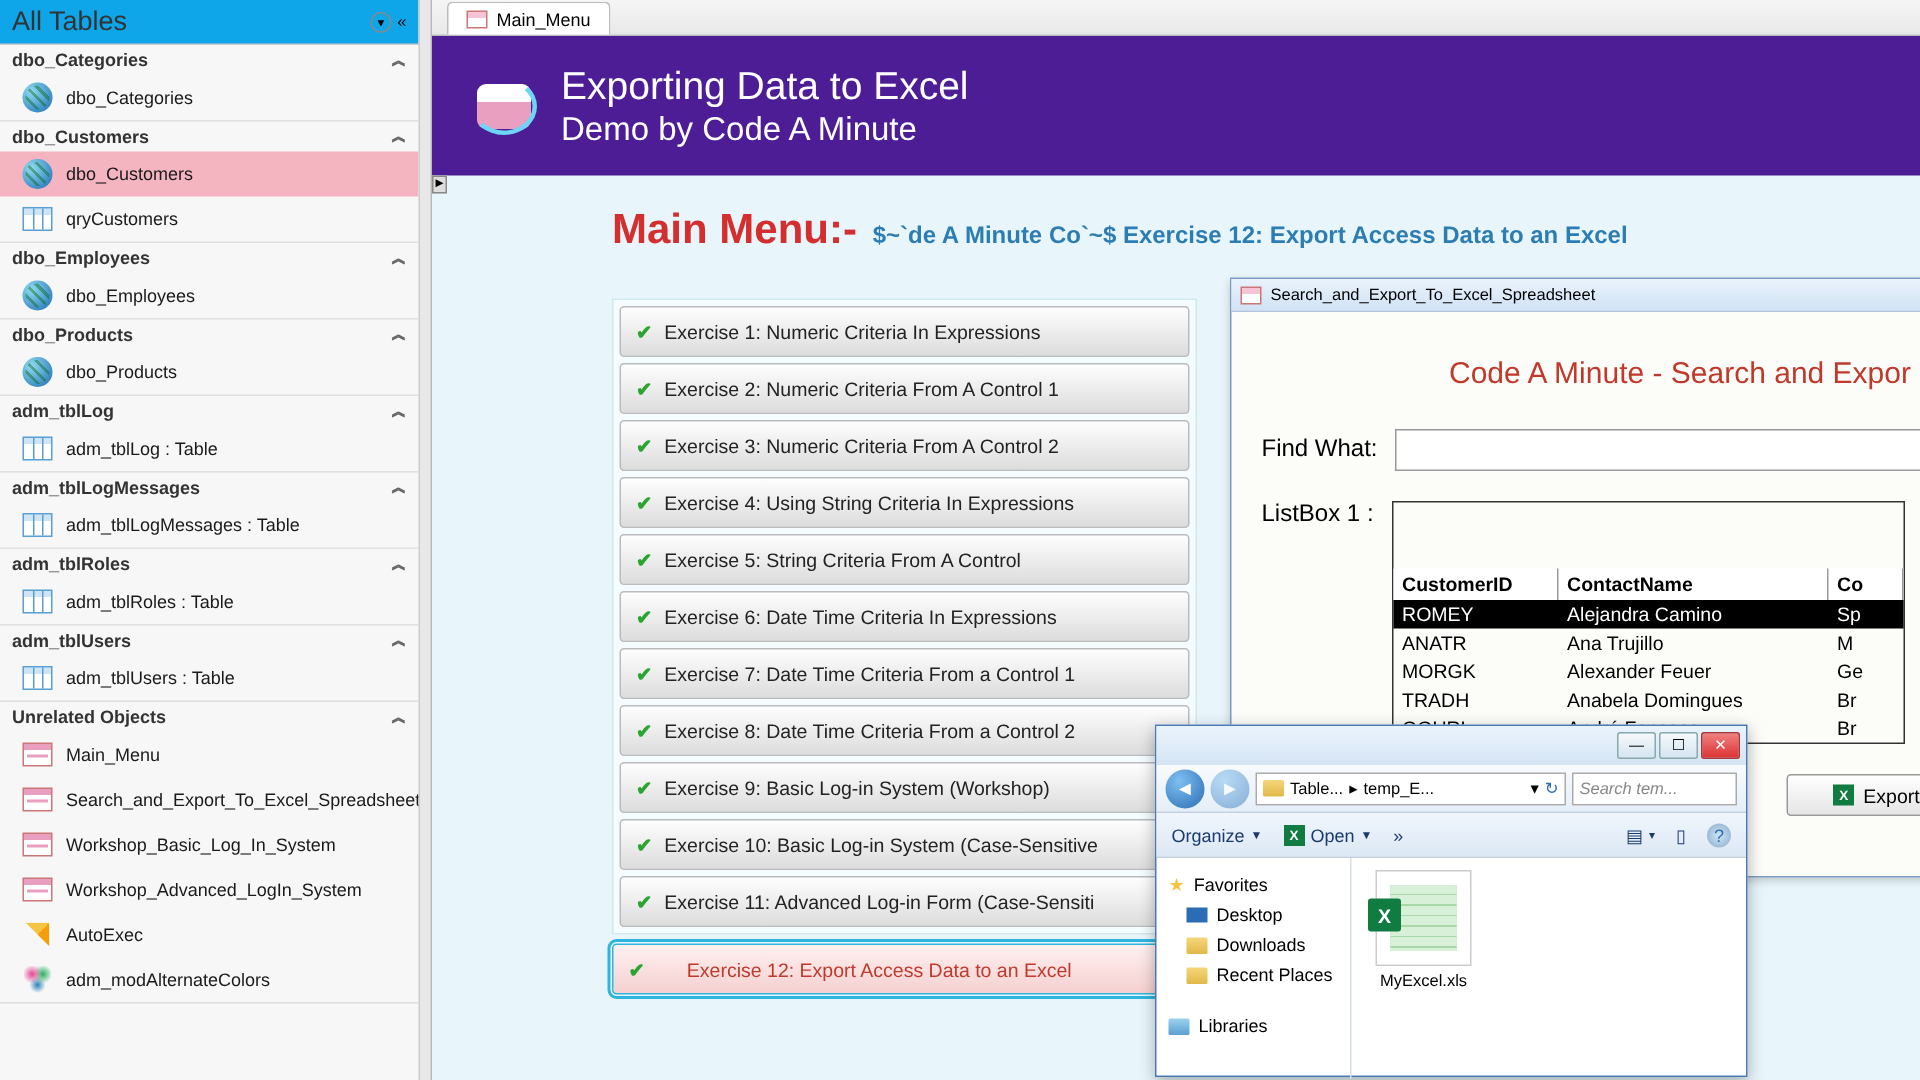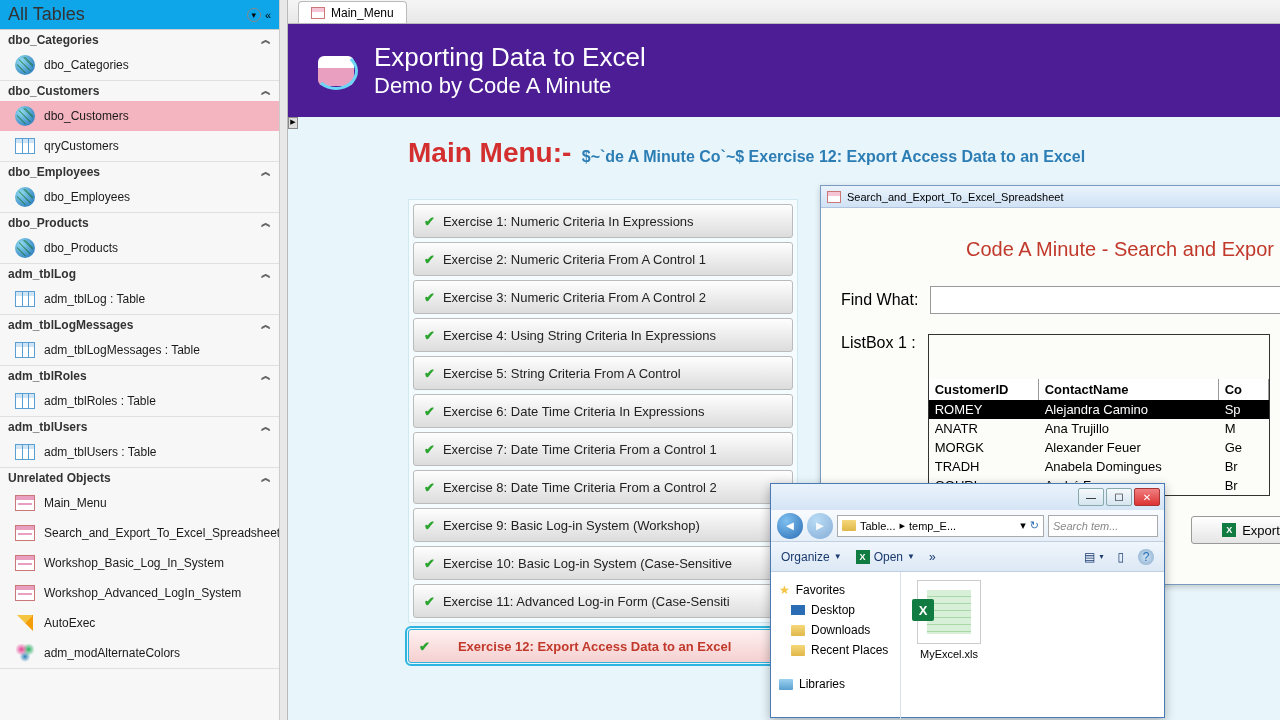--- a/index.html
+++ b/index.html
@@ -51,21 +51,21 @@
 
 .form-body { padding: 20px 30px; position:relative; }
 .page-splitter-handle { position:absolute; left:0; top:0; width:10px; height:12px; background:#ddd; border:1px solid #888; font-size:7px; text-align:center; cursor:pointer; }
 .mainmenu-title { font-size:28px; font-weight:bold; color:#d32f2f; display:inline; }
 .mainmenu-sub { font-size:16px; font-weight:bold; color:#2d7db5; display:inline; margin-left:6px;margin-top:40px; }
 
 .exercise-list { margin-top:30px; width:390px; border:1px solid #d0e8f0; padding:4px; background:#f5fcff; display:flex; flex-direction:column; gap:4px; }
 .ex-btn { height:34px; border:1px solid #bbb; border-radius:3px; background:linear-gradient(#fefefe,#dcdcdc); display:flex; align-items:center; padding:0 10px; gap:8px; cursor:pointer; font-size:13px; color:#222; }
 .ex-btn .check { color:#2ca530; font-weight:bold; }
 .ex-btn.active { background:linear-gradient(#fff0f0,#f5d0d0); }
-.ex-btn.active .lbl { color:#c0392b; font-weight:bold;padding-left:20px; }
+.ex-btn.active .lbl { color:#c0392b; font-weight:normal;padding-left:20px; }
 .ex-btn.active.outline { outline:2px solid #2db5e0; outline-offset:1px; border-color:#2db5e0; }
 
 
 .subwin { position:absolute; left:820px; top:185px; width:600px; height:400px; background:#fcfcf8; border:1px solid #7a9cc0; box-shadow:0 2px 6px rgba(0,0,0,.2); }
 .subwin-title { height:22px; background:linear-gradient(#eaf3fc,#d0e2f5); border-bottom:1px solid #b0c4de; font-size:11px; padding:3px 6px; display:flex; align-items:center; gap:6px; }
 .subwin-title .tiny-form { width:14px; height:12px; border:1px solid #c77; background:linear-gradient(to bottom,#f5c5d5 0 40%,#fff 40%); }
 .subwin-body { padding:20px; }
 .subwin-heading { text-align:center; font-size:20px; color:#c0392b; margin:10px 0 25px; }
 .find-row { display:flex; align-items:center; gap:12px; margin-bottom:20px; }
 .find-row label { font-size:16px; }

